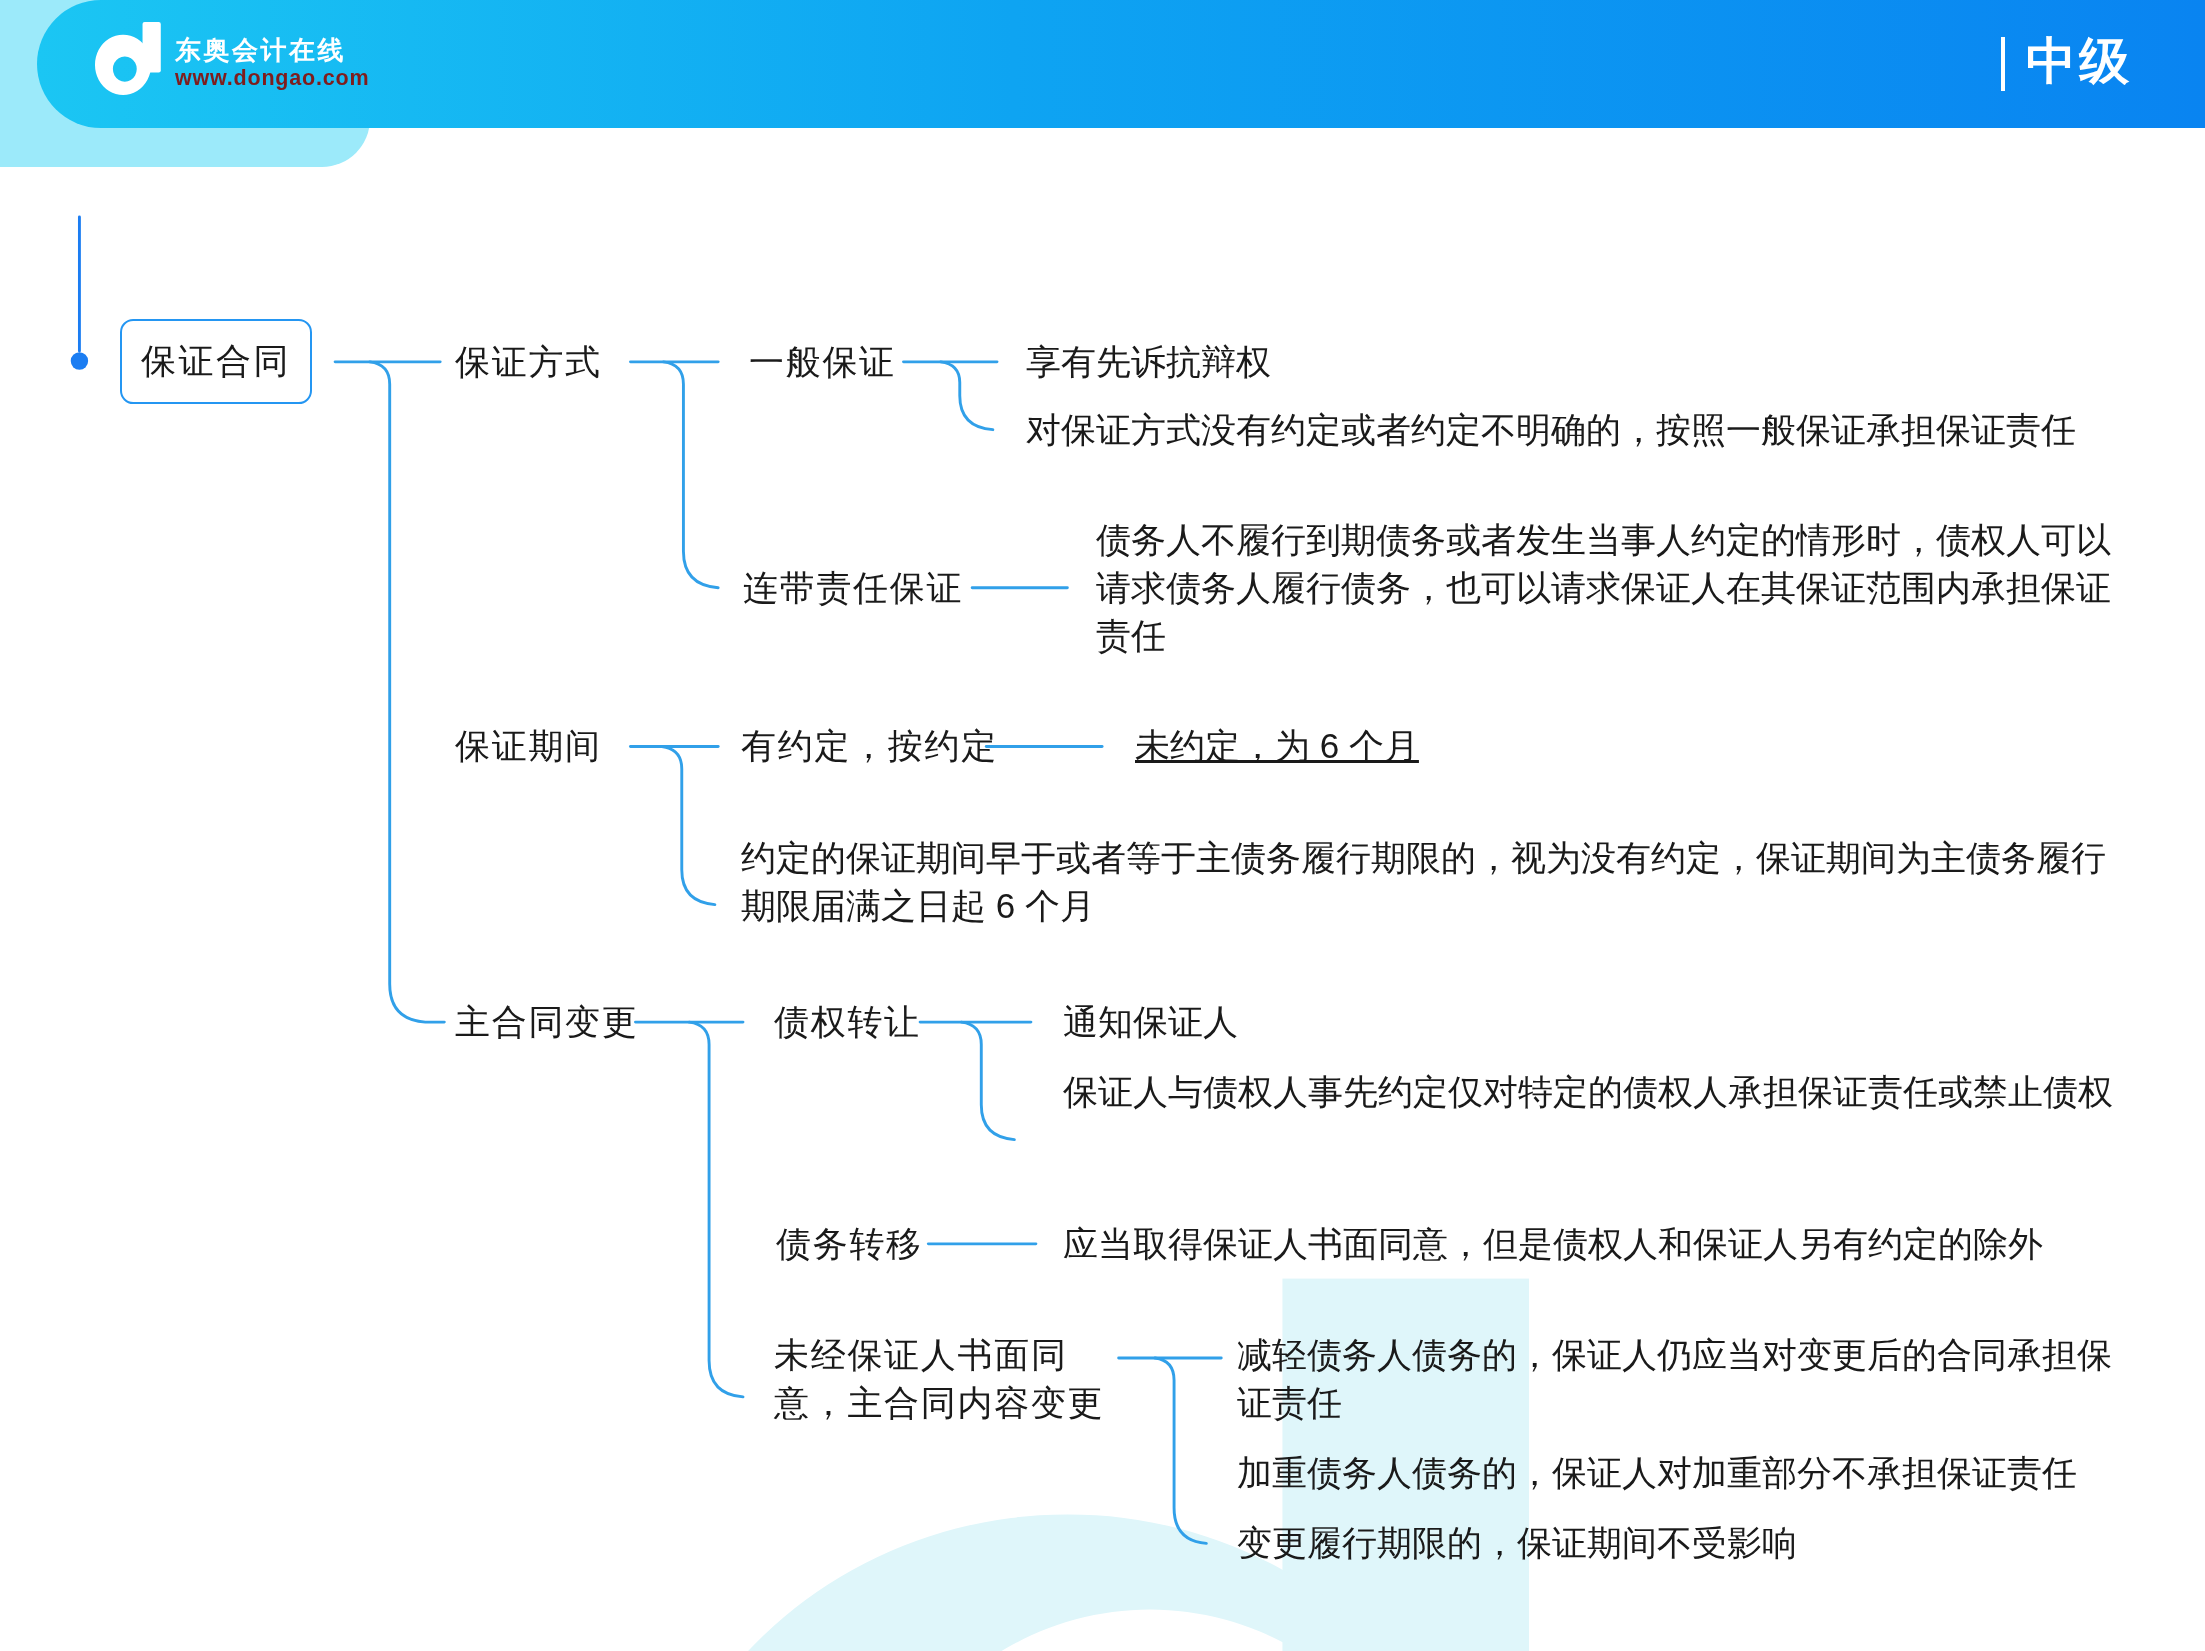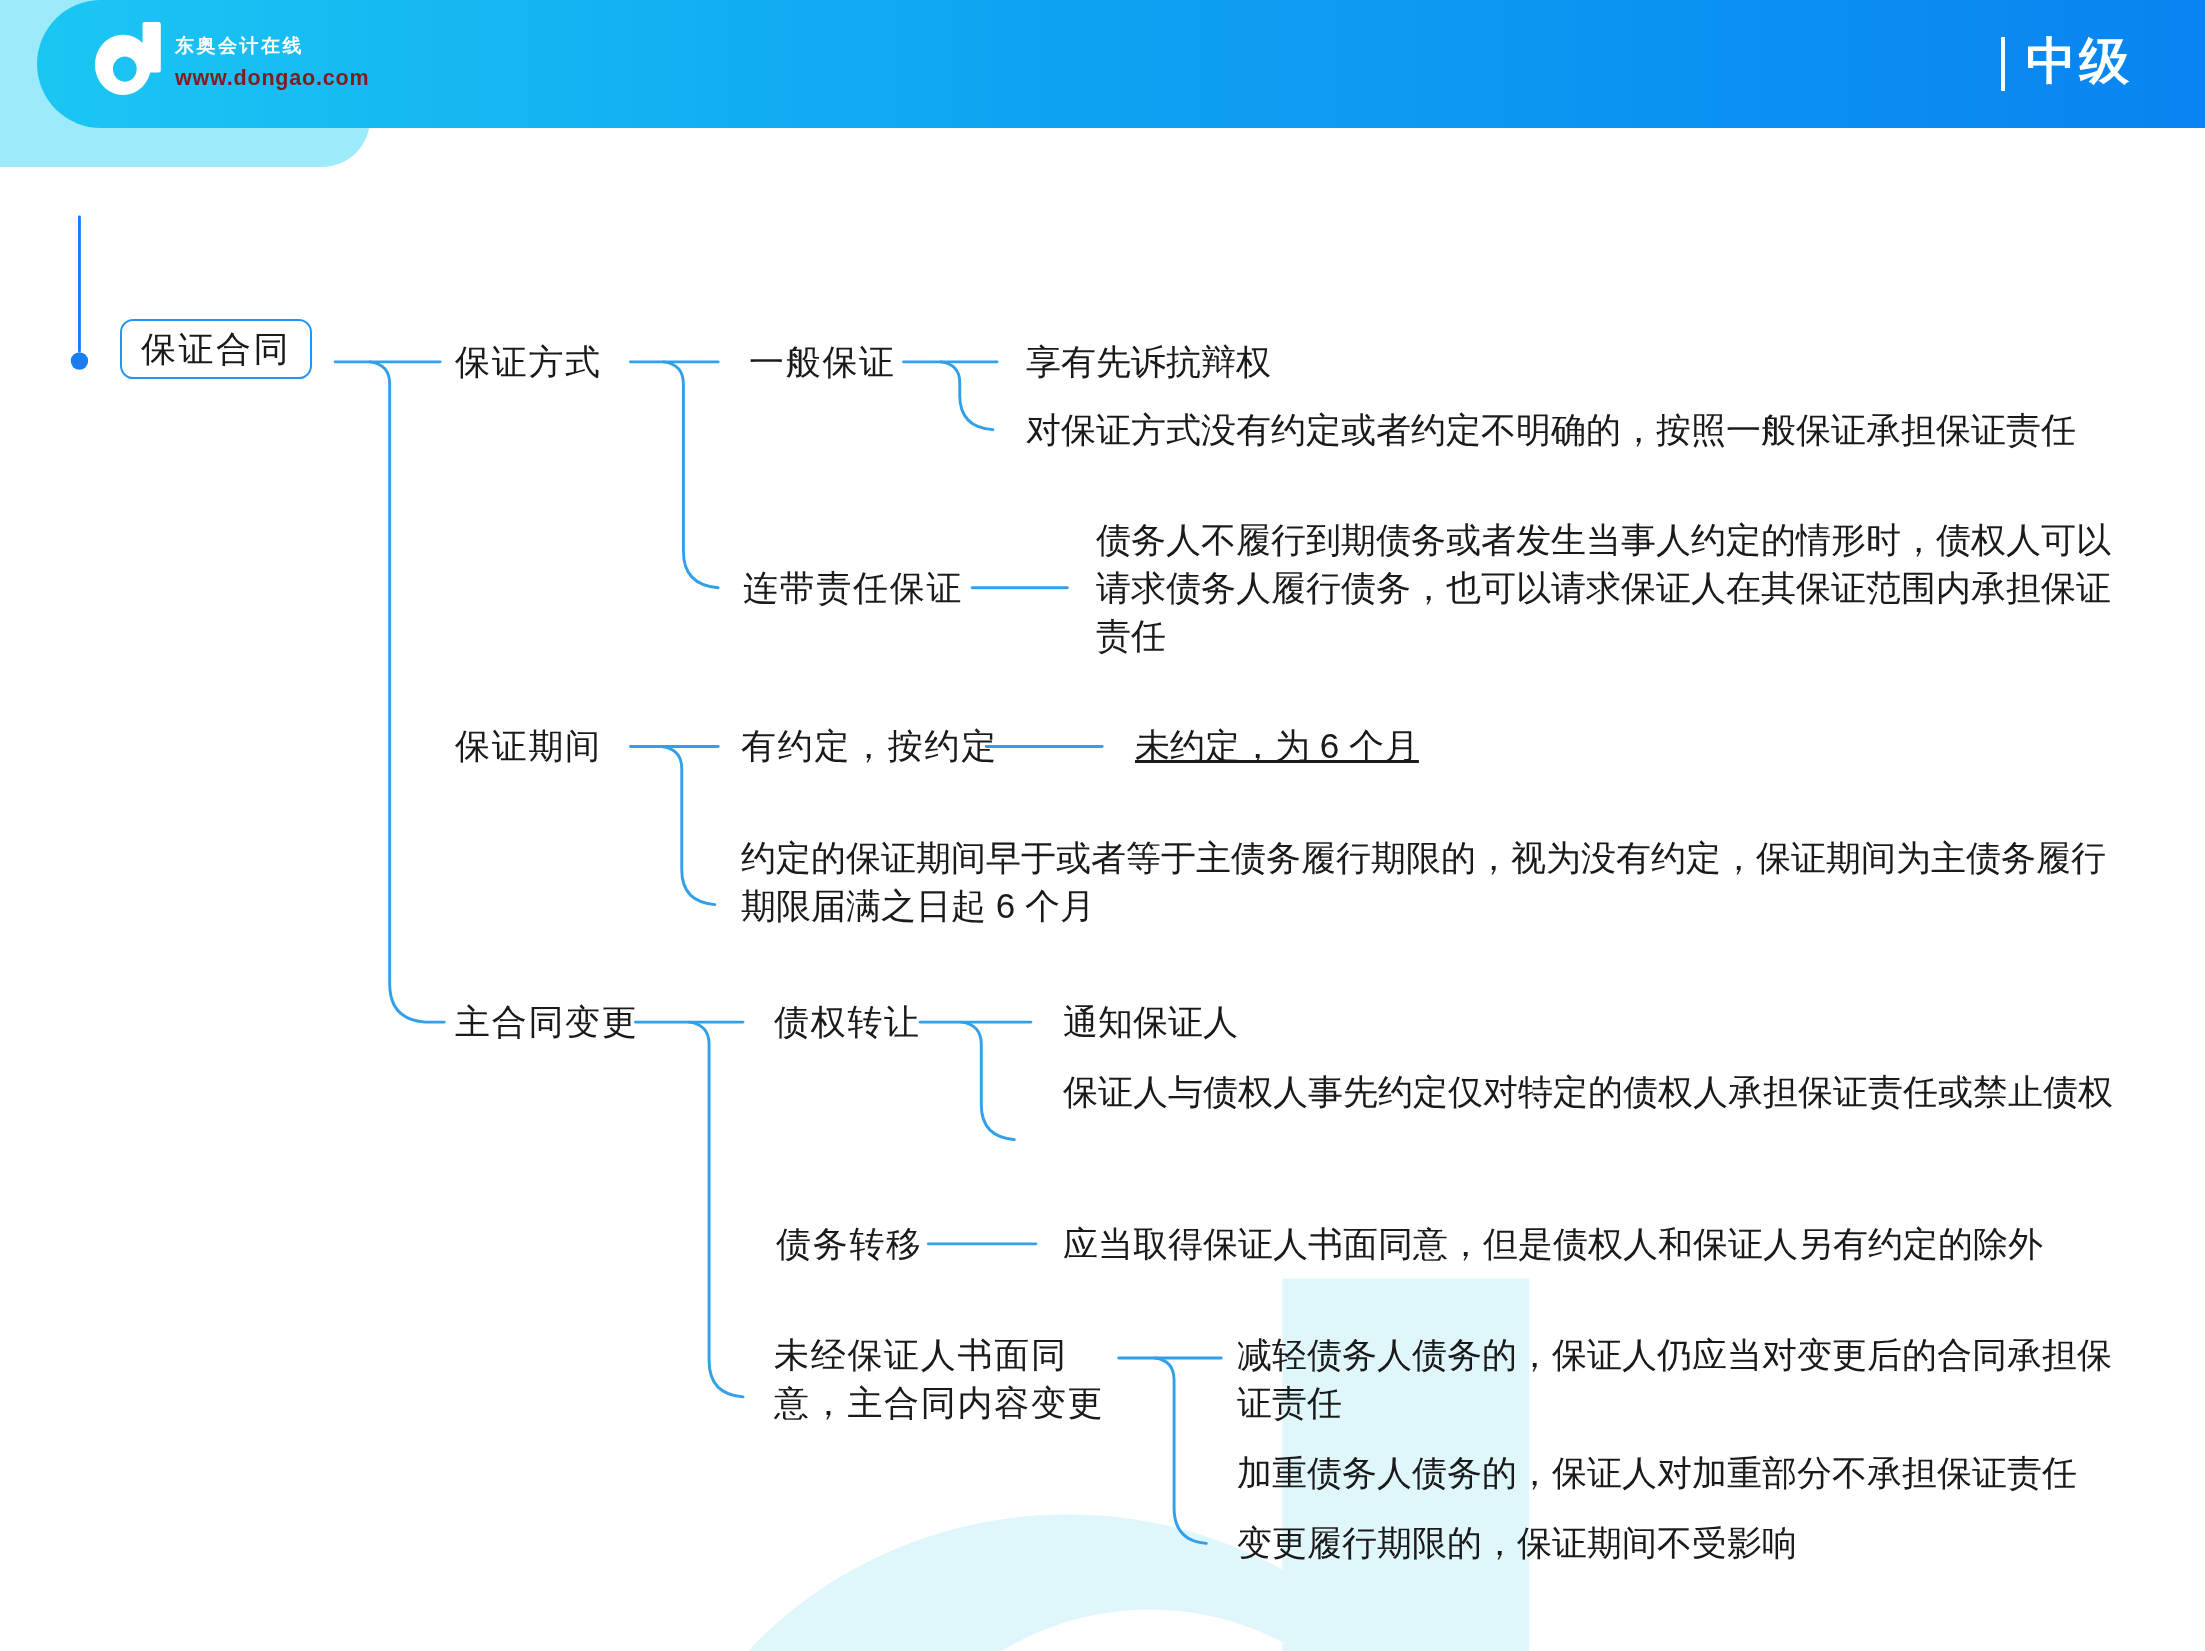--- a/index.html
+++ b/index.html
@@ -4,34 +4,34 @@
 <style>
   html,body{margin:0;padding:0;}
   body{
     width:2205px;height:1652px;position:relative;overflow:hidden;background:#ffffff;
     font-family:"Liberation Sans","DejaVu Sans",sans-serif;color:#1a1a1a;
   }
   
   .hdr-under{position:absolute;left:0;top:0;width:370px;height:167px;background:#9ceafa;border-radius:0 0 48px 0;}
   .hdr-bar{position:absolute;left:37px;top:0;width:2168px;height:128px;background:linear-gradient(90deg,#1bc6f3 0%,#0ea4f2 45%,#0984f1 100%);border-radius:65px 0 0 65px;}
   .logo{position:absolute;left:93px;top:21.5px;width:71px;height:73px;}
-  .brand{position:absolute;left:175px;top:33px;font-size:19px;font-weight:bold;color:#ffffff;letter-spacing:2.5px;white-space:nowrap;}
+  .brand{position:absolute;left:175px;top:33px;font-size:26px;font-weight:bold;color:#ffffff;letter-spacing:2.5px;white-space:nowrap;}
   .site{position:absolute;left:175px;top:66px;font-size:21.5px;font-weight:bold;color:#7f1d1d;letter-spacing:0.8px;white-space:nowrap;}
   .lvl-sep{position:absolute;left:2001px;top:37px;width:4.1px;height:54px;background:#ffffff;}
   .lvl{position:absolute;left:2026px;top:28px;font-size:50px;font-weight:bold;color:#ffffff;letter-spacing:3.3px;white-space:nowrap;}
   
   .lines{position:absolute;left:0;top:0;z-index:1;}
   .wm{position:absolute;left:0;top:0;z-index:0;}
   
   .lbl{position:absolute;font-size:35px;letter-spacing:1.7px;line-height:48px;white-space:nowrap;z-index:2;}
   .leaf{position:absolute;font-size:35px;line-height:48px;white-space:nowrap;z-index:2;}
   .blk{position:absolute;font-size:35px;line-height:48px;z-index:2;}
   .blk div{white-space:nowrap;}
   .root-box{
-    position:absolute;left:120px;top:319px;width:192px;height:60px;
+    position:absolute;left:120px;top:319px;width:192px;height:85px;
     border:2.5px solid #2496f2;border-radius:13.2px;background:#ffffff;z-index:2;
     display:flex;align-items:center;justify-content:center;
     font-size:35px;letter-spacing:2.5px;box-sizing:border-box;
   }
   .nc1{letter-spacing:1.7px;}
 </style>
 </head>
 <body>
 
 <svg class="wm" width="2205" height="1652" viewBox="0 0 2665 1996">

